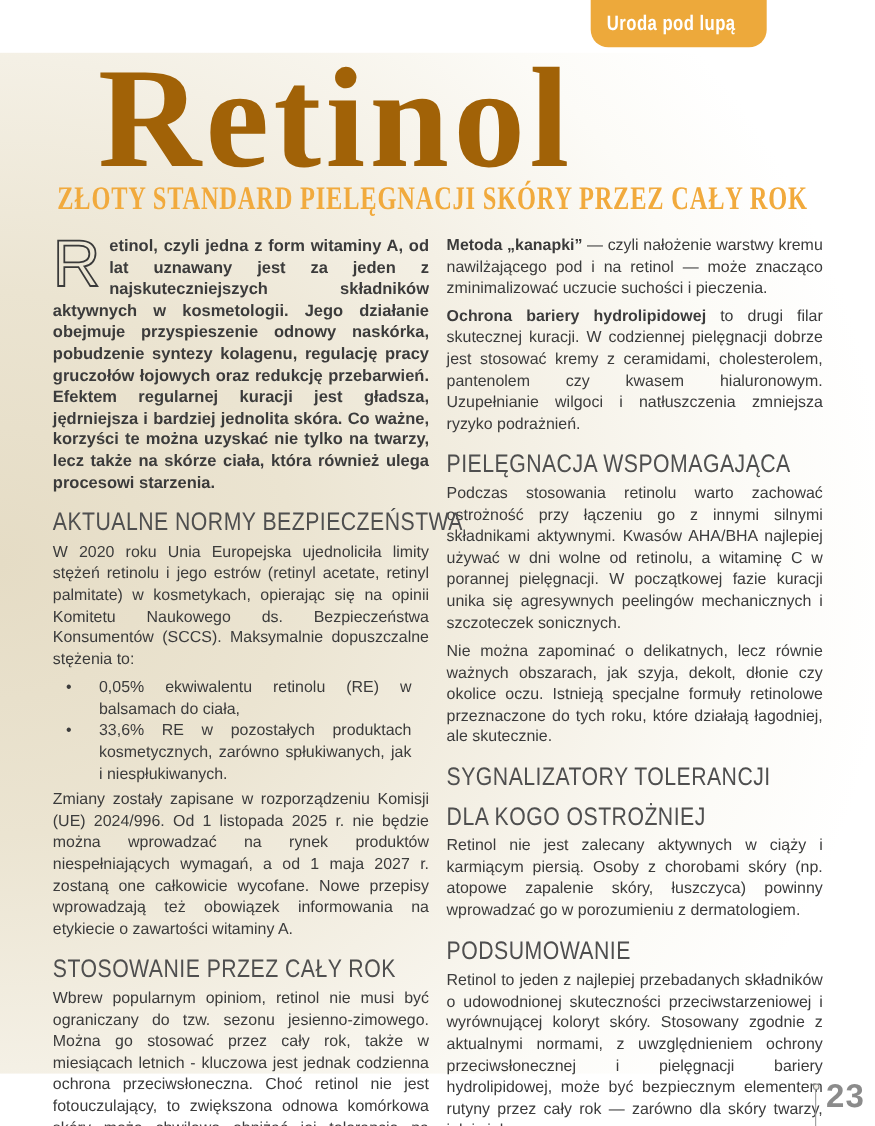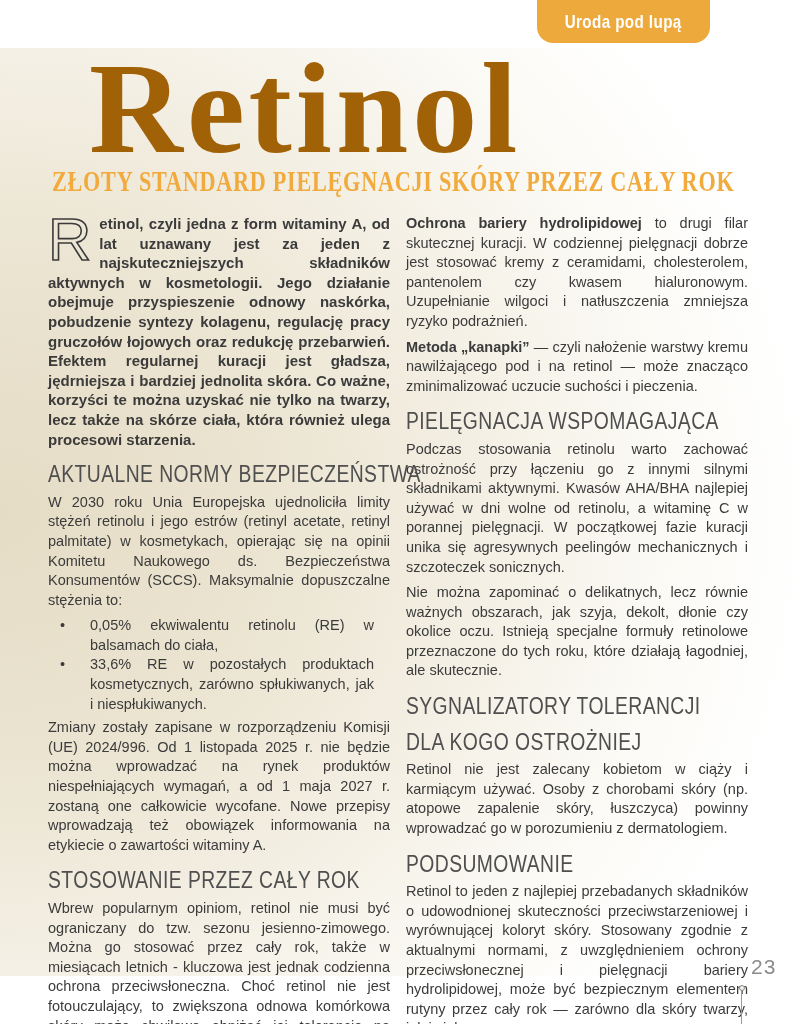--- a/index.html
+++ b/index.html
@@ -8,23 +8,23 @@
     position:relative; width:795px; height:1024px; margin:0 auto;
     background:#ffffff; overflow:hidden;
     font-family:"Liberation Sans", sans-serif;
   }
   .paper-bg {
     position:absolute; left:0; top:48px; width:795px; height:928px;
     background: radial-gradient(120% 95% at 0% 50%,
       #e5dcc5 0%, #ebe4d1 28%, #f4f0e5 52%, #fcfbf7 72%, #ffffff 85%);
   }
   .badge {
-    position:absolute; left:537px; top:0; width:173px; height:43px;
+    position:absolute; left:537px; top:0; width:160px; height:43px;
     background:#eda93b; border-radius:0 0 16px 16px;
-    display:flex; align-items:center; justify-content:center;
+    display:flex; align-items:center; justify-content:flex-start;
   }
   .badge span {
     color:#ffffff; font-size:19px; font-weight:600; letter-spacing:0.5px;
     transform:scaleX(0.8); white-space:nowrap;
   }
   .title {
     position:absolute; left:48px; top:52px;
     font-family:"Liberation Serif", serif; font-weight:700;
     font-size:130px; line-height:112px; letter-spacing:4px;
     color:#a16207;
@@ -65,22 +65,22 @@
   .footer-line {
     position:absolute; left:741px; top:990px; width:1px; height:34px;
     background:#9a9a9a;
   }
   .footer-line::before {
     content:""; position:absolute; left:-2.5px; top:-5px;
     width:4px; height:4px; border:1px solid #8a8a8a; border-radius:50%;
     background:#f5f2ea;
   }
   .page-number {
-    position:absolute; left:751px; top:955px;
-    font-size:21px; color:#8b8b8b; letter-spacing:1px;
+    position:absolute; left:751px; top:980px;
+    font-size:30px; color:#8b8b8b; letter-spacing:1px;font-weight:bold;
   }
 </style>
 </head>
 <body>
 
 <div class="page">
   <div class="paper-bg"></div>
 
   <div class="badge">
     <span>Uroda pod lupą</span>
@@ -88,44 +88,44 @@
 
   <div class="title">Retinol</div>
   <div class="subtitle">ZŁOTY STANDARD PIELĘGNACJI SKÓRY PRZEZ CAŁY ROK</div>
 
   <div class="columns">
 
     <div class="col">
       <p class="intro"><span class="dropcap">R</span><span>etinol, czyli jedna z form witaminy A, od lat uznawany jest za jeden z najskuteczniejszych składników aktywnych w kosmetologii. Jego działanie obejmuje przyspieszenie odnowy naskórka, pobudzenie syntezy kolagenu, regulację pracy gruczołów łojowych oraz redukcję przebarwień. Efektem regularnej kuracji jest gładsza, jędrniejsza i bardziej jednolita skóra. Co ważne, korzyści te można uzyskać nie tylko na twarzy, lecz także na skórze ciała, która również ulega procesowi starzenia.</span></p>
 
       <h2 class="sec">AKTUALNE NORMY BEZPIECZEŃSTWA</h2>
-      <p>W 2030 roku Unia Europejska ujednoliciła limity stężeń retinolu i jego estrów (retinyl acetate, retinyl palmitate) w kosmetykach, opierając się na opinii Komitetu Naukowego ds. Bezpieczeństwa Konsumentów (SCCS). Maksymalnie dopuszczalne stężenia to:</p>
+      <p>W 2020 roku Unia Europejska ujednoliciła limity stężeń retinolu i jego estrów (retinyl acetate, retinyl palmitate) w kosmetykach, opierając się na opinii Komitetu Naukowego ds. Bezpieczeństwa Konsumentów (SCCS). Maksymalnie dopuszczalne stężenia to:</p>
       <ul class="bullets">
         <li>0,05% ekwiwalentu retinolu (RE) w balsamach do ciała,</li>
         <li>33,6% RE w pozostałych produktach kosmetycznych, zarówno spłukiwanych, jak i niespłukiwanych.</li>
       </ul>
       <p>Zmiany zostały zapisane w rozporządzeniu Komisji (UE) 2024/996. Od 1 listopada 2025 r. nie będzie można wprowadzać na rynek produktów niespełniających wymagań, a od 1 maja 2027 r. zostaną one całkowicie wycofane. Nowe przepisy wprowadzają też obowiązek informowania na etykiecie o zawartości witaminy A.</p>
 
       <h2 class="sec">STOSOWANIE PRZEZ CAŁY ROK</h2>
       <p>Wbrew popularnym opiniom, retinol nie musi być ograniczany do tzw. sezonu jesienno-zimowego. Można go stosować przez cały rok, także w miesiącach letnich - kluczowa jest jednak codzienna ochrona przeciwsłoneczna. Choć retinol nie jest fotouczulający, to zwiększona odnowa komórkowa skóry może chwilowo obniżać jej tolerancję na promieniowanie UV. W codziennej rutynie należy więc uwzględnić krem z filtrem SPF 30-50+, stosowany w odpowiedniej ilości i reaplikowany w ciągu dnia.</p>
 
     </div>
 
     <div class="col">
+      <p><strong>Metoda „kanapki”</strong><span> — czyli nałożenie warstwy kremu nawilżającego pod i na retinol — może znacząco zminimalizować uczucie suchości i pieczenia.</span></p>
       <p><strong>Ochrona bariery hydrolipidowej</strong><span> to drugi filar skutecznej kuracji. W codziennej pielęgnacji dobrze jest stosować kremy z ceramidami, cholesterolem, pantenolem czy kwasem hialuronowym. Uzupełnianie wilgoci i natłuszczenia zmniejsza ryzyko podrażnień.</span></p>
-      <p><strong>Metoda „kanapki”</strong><span> — czyli nałożenie warstwy kremu nawilżającego pod i na retinol — może znacząco zminimalizować uczucie suchości i pieczenia.</span></p>
 
       <h2 class="sec">PIELĘGNACJA WSPOMAGAJĄCA</h2>
       <p>Podczas stosowania retinolu warto zachować ostrożność przy łączeniu go z innymi silnymi składnikami aktywnymi. Kwasów AHA/BHA najlepiej używać w dni wolne od retinolu, a witaminę C w porannej pielęgnacji. W początkowej fazie kuracji unika się agresywnych peelingów mechanicznych i szczoteczek sonicznych.</p>
       <p>Nie można zapominać o delikatnych, lecz równie ważnych obszarach, jak szyja, dekolt, dłonie czy okolice oczu. Istnieją specjalne formuły retinolowe przeznaczone do tych roku, które działają łagodniej, ale skutecznie.</p>
 
       <h2 class="sec">SYGNALIZATORY TOLERANCJI</h2>
 
       <h2 class="sec">DLA KOGO OSTROŻNIEJ</h2>
-      <p>Retinol nie jest zalecany kobietom w ciąży i karmiącym używać. Osoby z chorobami skóry (np. atopowe zapalenie skóry, łuszczyca) powinny wprowadzać go w porozumieniu z dermatologiem.</p>
+      <p>Retinol nie jest zalecany aktywnych w ciąży i karmiącym piersią. Osoby z chorobami skóry (np. atopowe zapalenie skóry, łuszczyca) powinny wprowadzać go w porozumieniu z dermatologiem.</p>
 
       <h2 class="sec">PODSUMOWANIE</h2>
       <p>Retinol to jeden z najlepiej przebadanych składników o udowodnionej skuteczności przeciwstarzeniowej i wyrównującej koloryt skóry. Stosowany zgodnie z aktualnymi normami, z uwzględnieniem ochrony przeciwsłonecznej i pielęgnacji bariery hydrolipidowej, może być bezpiecznym elementem rutyny przez cały rok — zarówno dla skóry twarzy, jak i ciała.</p>
 
     </div>
   </div>
 
   <div class="footer-line"></div>
   <div class="page-number">23</div>
 </div>

